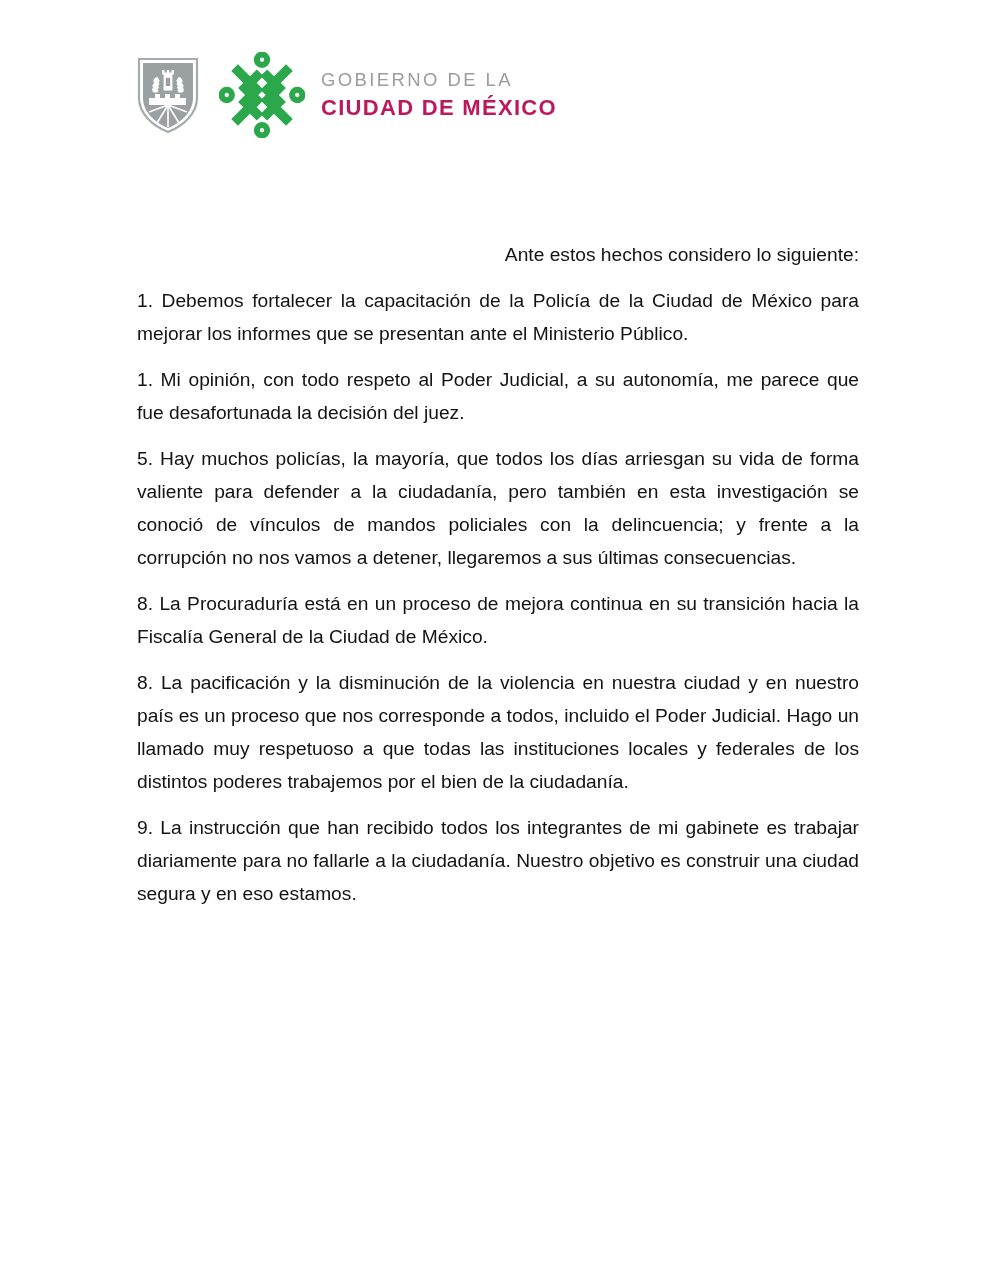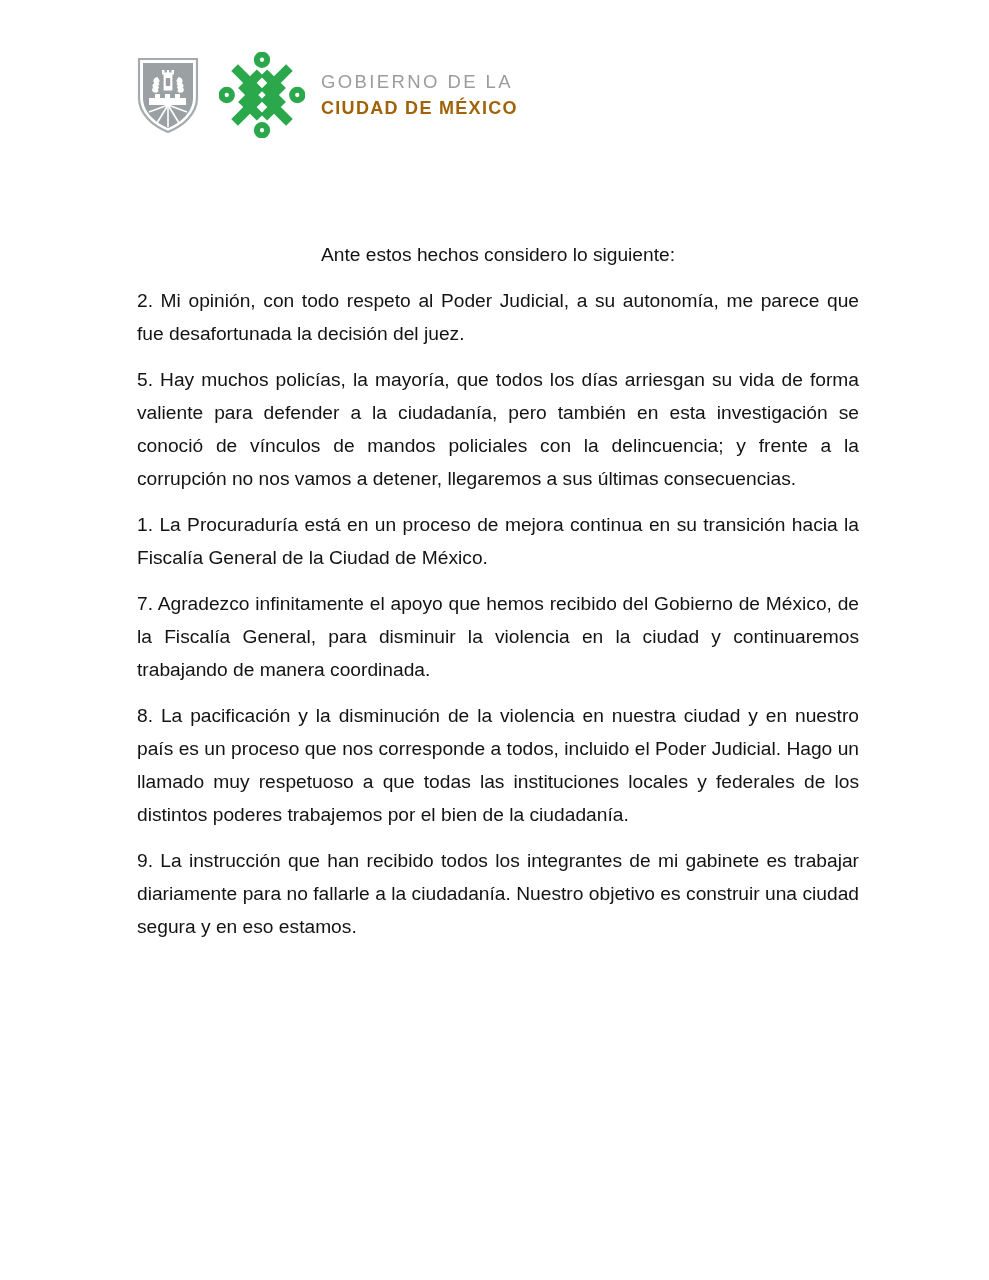--- a/index.html
+++ b/index.html
@@ -63,23 +63,23 @@
     font-family: "Liberation Sans", "DejaVu Sans", sans-serif;
     font-size: 18.5px;
     letter-spacing: 2.4px;
     color: #9c9c9c;
     font-weight: 400;
     white-space: nowrap;
     margin-bottom: 7px;
   }
   .wordmark .line2 {
     font-family: "Liberation Sans", "DejaVu Sans", sans-serif;
-    font-size: 18px;
+    font-size: 22px;
     letter-spacing: 1.3px;
-    color: #a16207;
+    color: #be185d;
     font-weight: 700;
     white-space: nowrap;
   }
 
   
   .content {
     position: absolute;
     left: 137px;
     top: 238px;
     width: 722px;
@@ -91,21 +91,21 @@
     line-height: 33px;
     color: #131313;
     text-align: justify;
     text-justify: inter-word;
     margin: 0 0 13px 0;
     font-stretch: condensed;
     transform-origin: left top;
   }
   .para:last-child { margin-bottom: 12px; }
 
-  .para.intro { text-align: center; }
+  .para.intro { text-align: right; }
 </style>
 </head>
 <body>
 
 <div class="page">
 
   <div class="header">
 
     <span class="shield-wrap">
       <svg viewBox="0 0 62 78" width="62" height="78" xmlns="http://www.w3.org/2000/svg">
@@ -154,21 +154,21 @@
     </span>
 
     <span class="wordmark">
       <span class="line1">GOBIERNO DE LA</span>
       <span class="line2">CIUDAD DE MÉXICO</span>
     </span>
   </div>
 
   <div class="content">
     <p class="para intro">Ante estos hechos considero lo siguiente:</p>
-    <p class="para">2. Mi opinión, con todo respeto al Poder Judicial, a su autonomía, me parece que fue desafortunada la decisión del juez.</p>
+    <p class="para">1. Debemos fortalecer la capacitación de la Policía de la Ciudad de México para mejorar los informes que se presentan ante el Ministerio Público.</p>
+    <p class="para">1. Mi opinión, con todo respeto al Poder Judicial, a su autonomía, me parece que fue desafortunada la decisión del juez.</p>
     <p class="para">5. Hay muchos policías, la mayoría, que todos los días arriesgan su vida de forma valiente para defender a la ciudadanía, pero también en esta investigación se conoció de vínculos de mandos policiales con la delincuencia; y frente a la corrupción no nos vamos a detener, llegaremos a sus últimas consecuencias.</p>
-    <p class="para">1. La Procuraduría está en un proceso de mejora continua en su transición hacia la Fiscalía General de la Ciudad de México.</p>
-    <p class="para">7. Agradezco infinitamente el apoyo que hemos recibido del Gobierno de México, de la Fiscalía General, para disminuir la violencia en la ciudad y continuaremos trabajando de manera coordinada.</p>
+    <p class="para">8. La Procuraduría está en un proceso de mejora continua en su transición hacia la Fiscalía General de la Ciudad de México.</p>
     <p class="para">8. La pacificación y la disminución de la violencia en nuestra ciudad y en nuestro país es un proceso que nos corresponde a todos, incluido el Poder Judicial. Hago un llamado muy respetuoso a que todas las instituciones locales y federales de los distintos poderes trabajemos por el bien de la ciudadanía.</p>
     <p class="para">9. La instrucción que han recibido todos los integrantes de mi gabinete es trabajar diariamente para no fallarle a la ciudadanía. Nuestro objetivo es construir una ciudad segura y en eso estamos.</p>
   </div>
 
 </div>
 
 </body></html>

